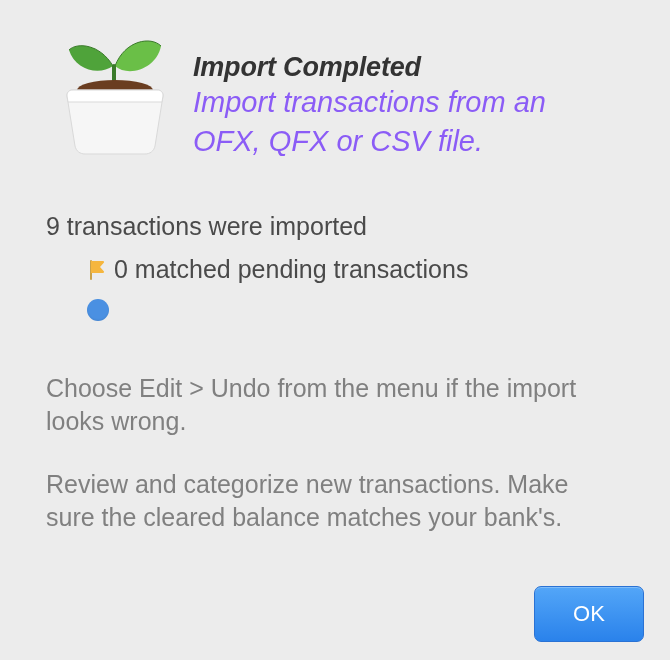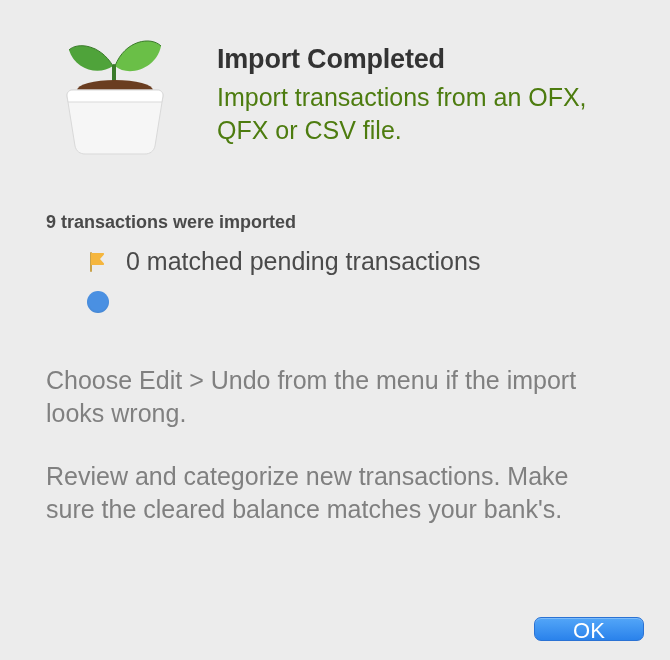--- a/index.html
+++ b/index.html
@@ -7,57 +7,58 @@
       width: 670px;
       height: 660px;
       background: #ececec;
       font-family: -apple-system, "Helvetica Neue", Helvetica, Arial, sans-serif;
       overflow: hidden;
       color: #1a1a1a;
     }
 
     .header {
       display: flex;
-      align-items: center;
+      align-items: flex-end;
       padding: 22px 30px 30px 55px;
-      gap: 42px;
+      gap: 18px;
+      font-style: italic;
     }
 
     .app-icon { width: 120px; flex: 0 0 auto; margin-top: 4px; }
 
     .title-block { flex: 1; padding-top: 8px; }
     .title {
       font-weight: 700;
       font-size: 27px;
       color: #333;
       letter-spacing: -0.2px;
     }
     .subtitle {
-      font-size: 25px;
-      color: #4d7c0f;
+      font-size: 29px;
+      color: #8b5cf6;
       line-height: 1.32;
-      margin-top: 6px;
+      margin-top: 0;
       max-width: 420px;
     }
 
     .summary {
       padding: 22px 46px 0 46px;
     }
     .summary-heading {
-      font-size: 18px;
+      font-size: 25px;
       color: #4a4a4a;
-      font-weight: 700;
+      font-weight: 400;
       margin-bottom: 14px;
     }
 
     .stat-list { list-style: none; padding-left: 38px; }
     .stat-row {
       display: flex;
       align-items: center;
-      gap: 14px;
+      gap: 2px;
       margin-bottom: 12px;
     }
     .stat-icon-slot {
       width: 28px;
       height: 28px;
       display: flex;
       align-items: center;
       justify-content: center;
     }
     .stat-text { font-size: 25px; color: #4a4a4a; }
@@ -77,21 +78,21 @@
       max-width: 580px;
     }
 
     .button-row {
       position: absolute;
       bottom: 18px;
       right: 26px;
     }
     .ok-btn {
       min-width: 110px;
-      height: 24px;
+      height: 56px;
       padding: 0 28px;
       font-size: 22px;
       color: #fff;
       background: linear-gradient(#53a6f8, #2a82eb);
       border: 1px solid #2a72d4;
       border-radius: 7px;
       cursor: pointer;
       box-shadow: 0 1px 0 rgba(255,255,255,0.25) inset;
     }
   </style>

